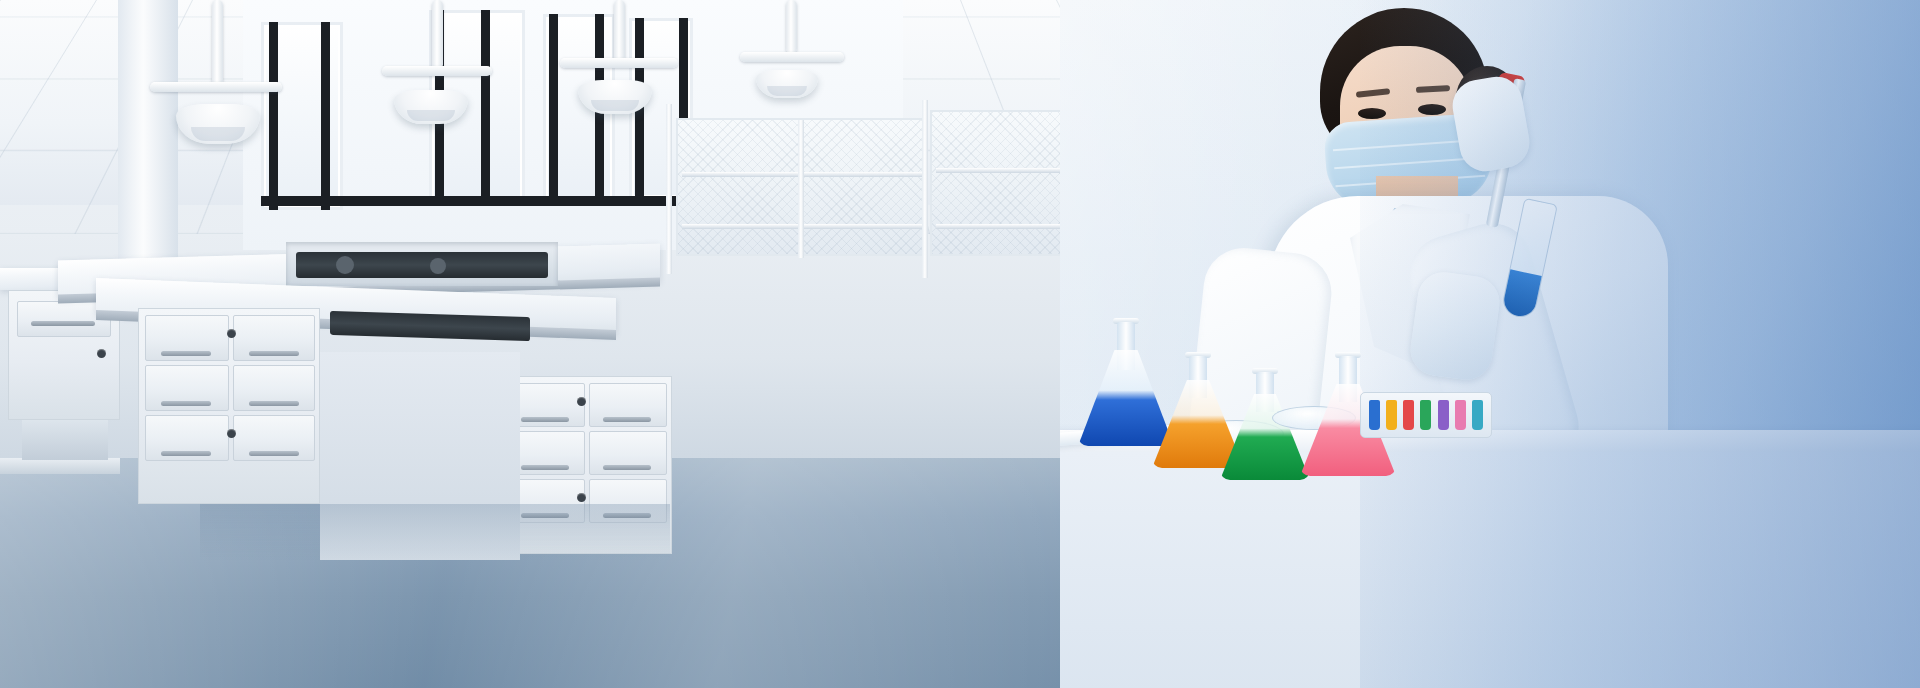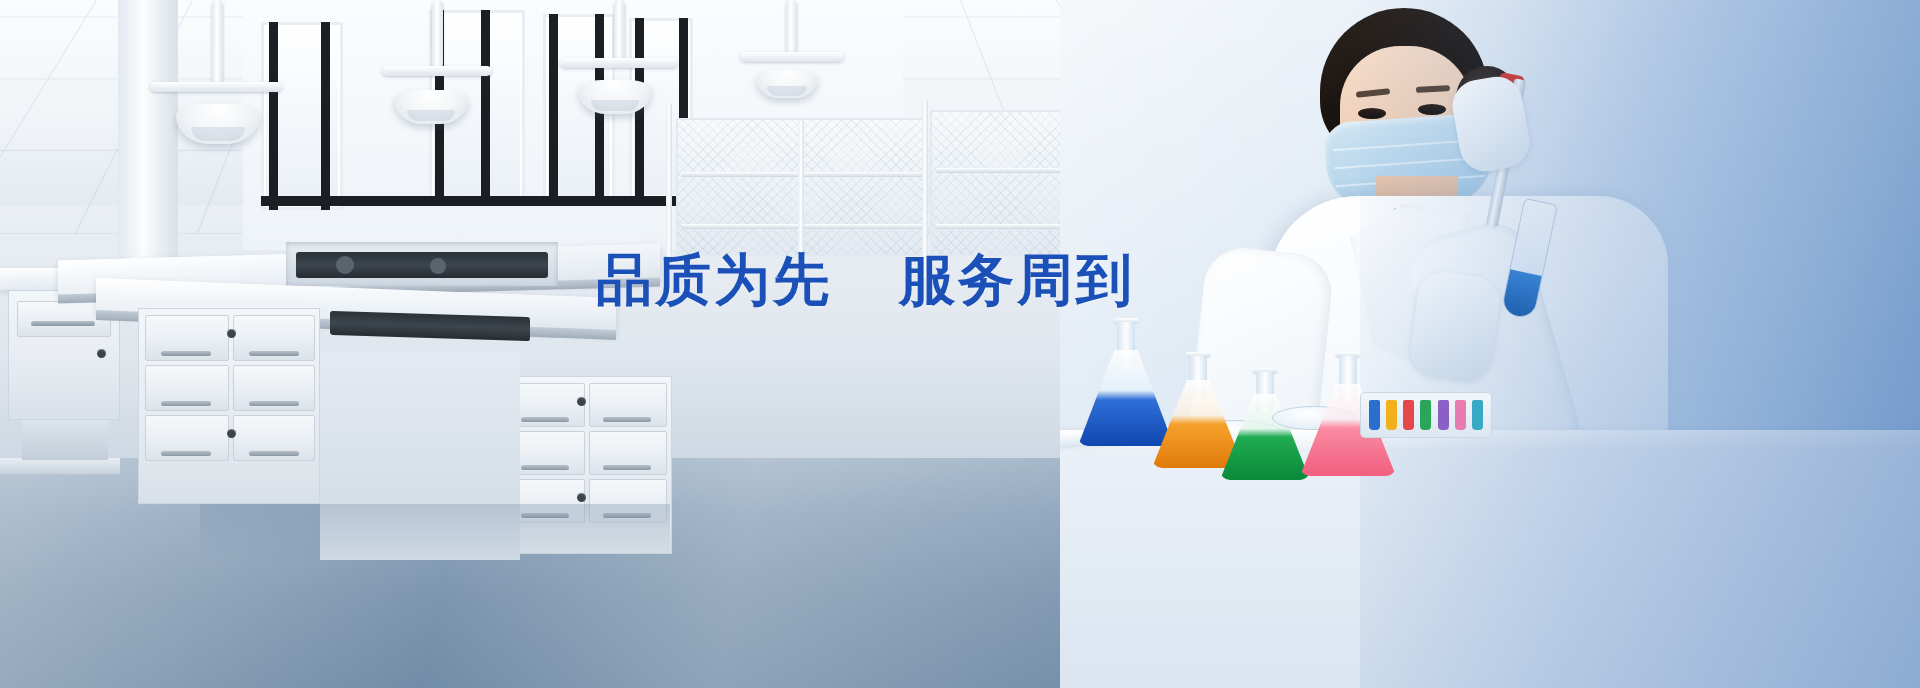--- a/index.html
+++ b/index.html
@@ -582,21 +582,16 @@
         <div class="vial" style="background:#8a5fc8;"></div>
         <div class="vial" style="background:#e87bb0;"></div>
         <div class="vial" style="background:#37a9c4;"></div>
       </div>
     </div>
   </div>
 
   <div class="text-block">
 
 
-    <div class="headline-cn">
-      <span>品质为先</span>
-      <span class="gap"></span>
-      <span>服务周到</span>
-    </div>
 
 
   </div>
 </div>
 
 </body></html>

